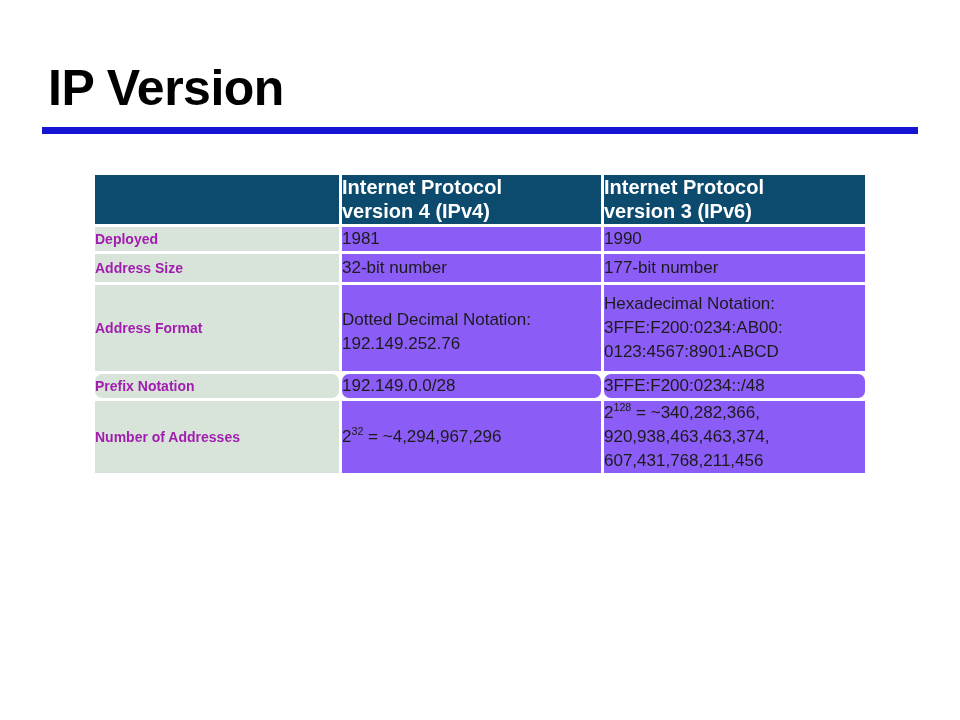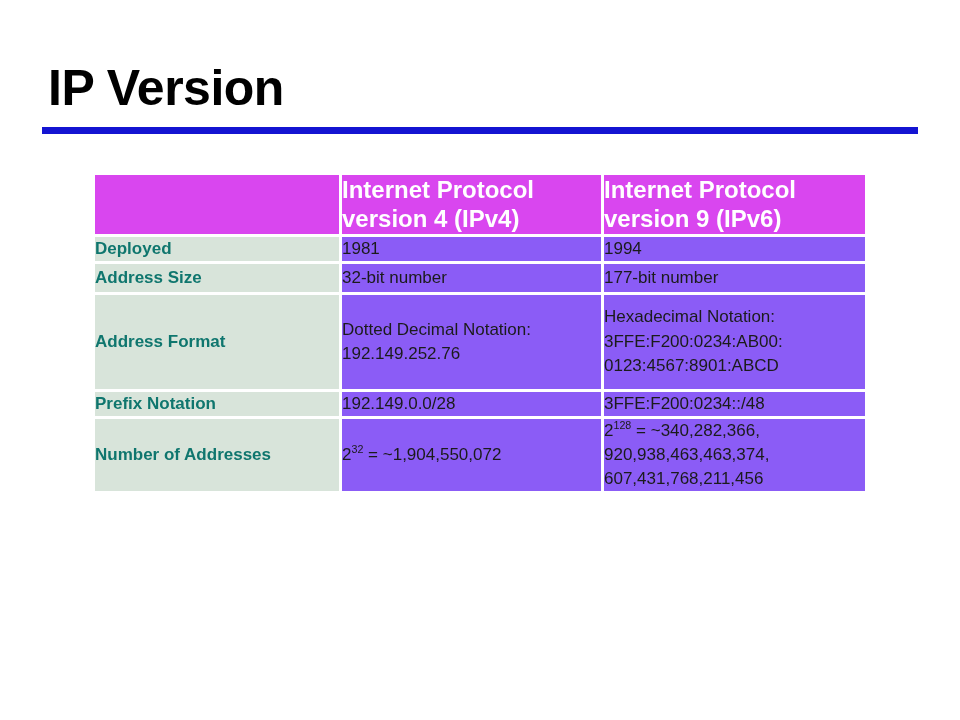--- a/index.html
+++ b/index.html
@@ -62,39 +62,39 @@
   .cmp-table th,
   .cmp-table td {
     padding: 0;
     margin: 0;
     vertical-align: middle;
     text-align: left;
   }
 
   
   .hdr-cell {
-    background: #d946ef;
+    background: #0c4a6e;
     color: #ffffff;
     font-weight: bold;
-    font-size: 24px;
+    font-size: 20px;
     line-height: 1.22;
     padding: 14px 12px 14px 14px;
     height: 46px;
   }
   .hdr-cell.blank {
     padding: 0;
   }
   .hdr-line { display: block; white-space: nowrap; }
 
   
   .lbl-cell {
     background: #d8e4da;
-    color: #0f766e;
+    color: #a21caf;
     font-weight: bold;
-    font-size: 17px;
+    font-size: 14px;
     padding: 10px 10px 10px 14px;
   }
 
   .val-cell {
     background: #8b5cf6;
     color: #1b1b1b;
     font-weight: normal;
     font-size: 17px;
     line-height: 1.42;
     padding: 10px 10px 10px 12px;
@@ -105,24 +105,24 @@
   .val-cell sup {
     font-size: 0.63em;
     vertical-align: super;
     line-height: 0;
   }
 
   
   tr.r-deployed   .lbl-cell, tr.r-deployed   .val-cell { height: 24px; }
   tr.r-addrsize   .lbl-cell, tr.r-addrsize   .val-cell { height: 28px; }
   tr.r-addrformat .lbl-cell, tr.r-addrformat .val-cell { height: 70px; }
-  tr.r-prefix     .lbl-cell, tr.r-prefix     .val-cell { height: 20px; }
+  tr.r-prefix     .lbl-cell, tr.r-prefix     .val-cell { height: 20px; border-radius: 7px; }
   tr.r-numaddr    .lbl-cell, tr.r-numaddr    .val-cell { height: 70px; }
 
-  tr.r-addrformat .val-cell.v4 { padding-top: 12px; padding-bottom: 12px; }
+  tr.r-addrformat .val-cell.v4 { padding-top: 12px; padding-bottom: 4px; }
 </style>
 </head>
 <body>
 
 <div class="slide">
 
   <div class="slide-title">IP Version</div>
 
   <div class="title-rule"></div>
 
@@ -134,33 +134,33 @@
     </colgroup>
     <thead>
       <tr>
         <th class="hdr-cell blank"></th>
         <th class="hdr-cell">
           <span class="hdr-line">Internet Protocol</span>
           <span class="hdr-line">version 4 (IPv4)</span>
         </th>
         <th class="hdr-cell">
           <span class="hdr-line">Internet Protocol</span>
-          <span class="hdr-line">version 9 (IPv6)</span>
+          <span class="hdr-line">version 3 (IPv6)</span>
         </th>
       </tr>
     </thead>
     <tbody>
 
       <tr class="r-deployed">
         <td class="lbl-cell">Deployed</td>
         <td class="val-cell v4">
           <span class="val-line">1981</span>
         </td>
         <td class="val-cell v6">
-          <span class="val-line">1994</span>
+          <span class="val-line">1990</span>
         </td>
       </tr>
 
       <tr class="r-addrsize">
         <td class="lbl-cell">Address Size</td>
         <td class="val-cell v4">
           <span class="val-line">32-bit number</span>
         </td>
         <td class="val-cell v6">
           <span class="val-line">177-bit number</span>
@@ -186,21 +186,21 @@
           <span class="val-line">192.149.0.0/28</span>
         </td>
         <td class="val-cell v6">
           <span class="val-line">3FFE:F200:0234::/48</span>
         </td>
       </tr>
 
       <tr class="r-numaddr">
         <td class="lbl-cell">Number of Addresses</td>
         <td class="val-cell v4">
-          <span class="val-line"><span>2</span><sup>32</sup><span> = ~1,904,550,072</span></span>
+          <span class="val-line"><span>2</span><sup>32</sup><span> = ~4,294,967,296</span></span>
         </td>
         <td class="val-cell v6">
           <span class="val-line"><span>2</span><sup>128</sup><span> = ~340,282,366,</span></span>
           <span class="val-line">920,938,463,463,374,</span>
           <span class="val-line">607,431,768,211,456</span>
         </td>
       </tr>
 
     </tbody>
   </table>

